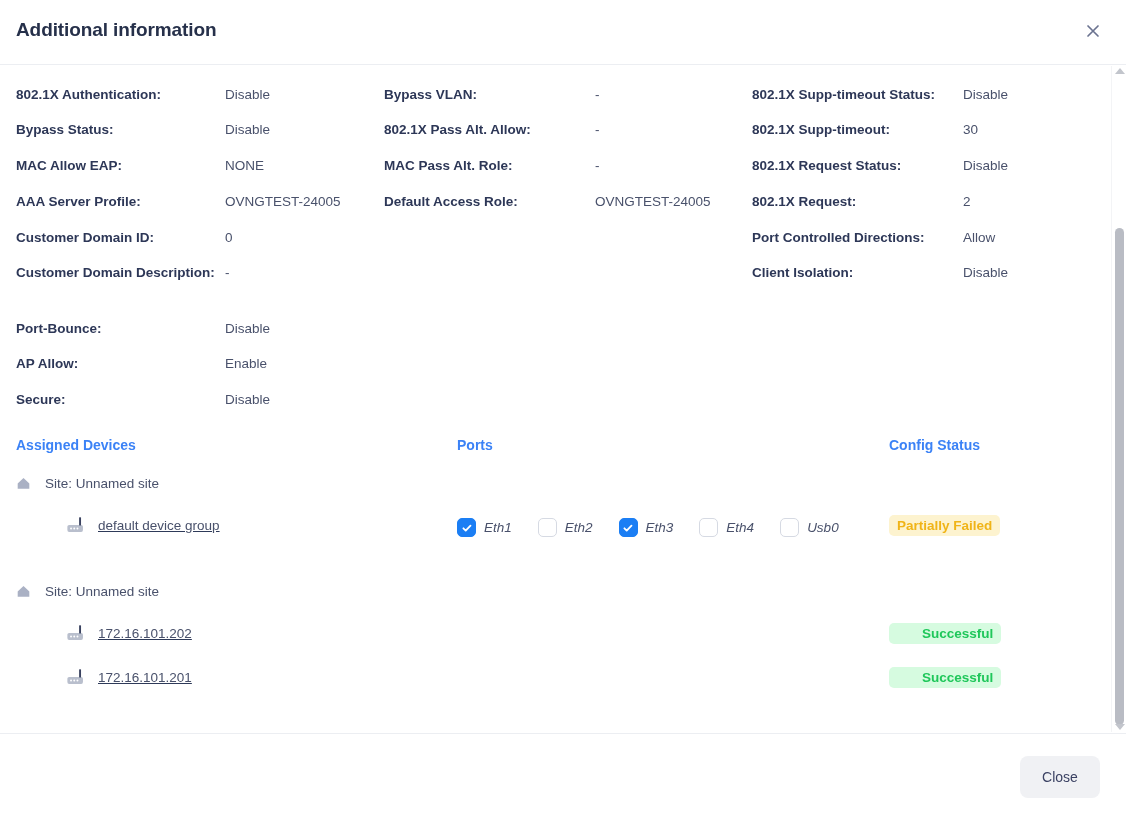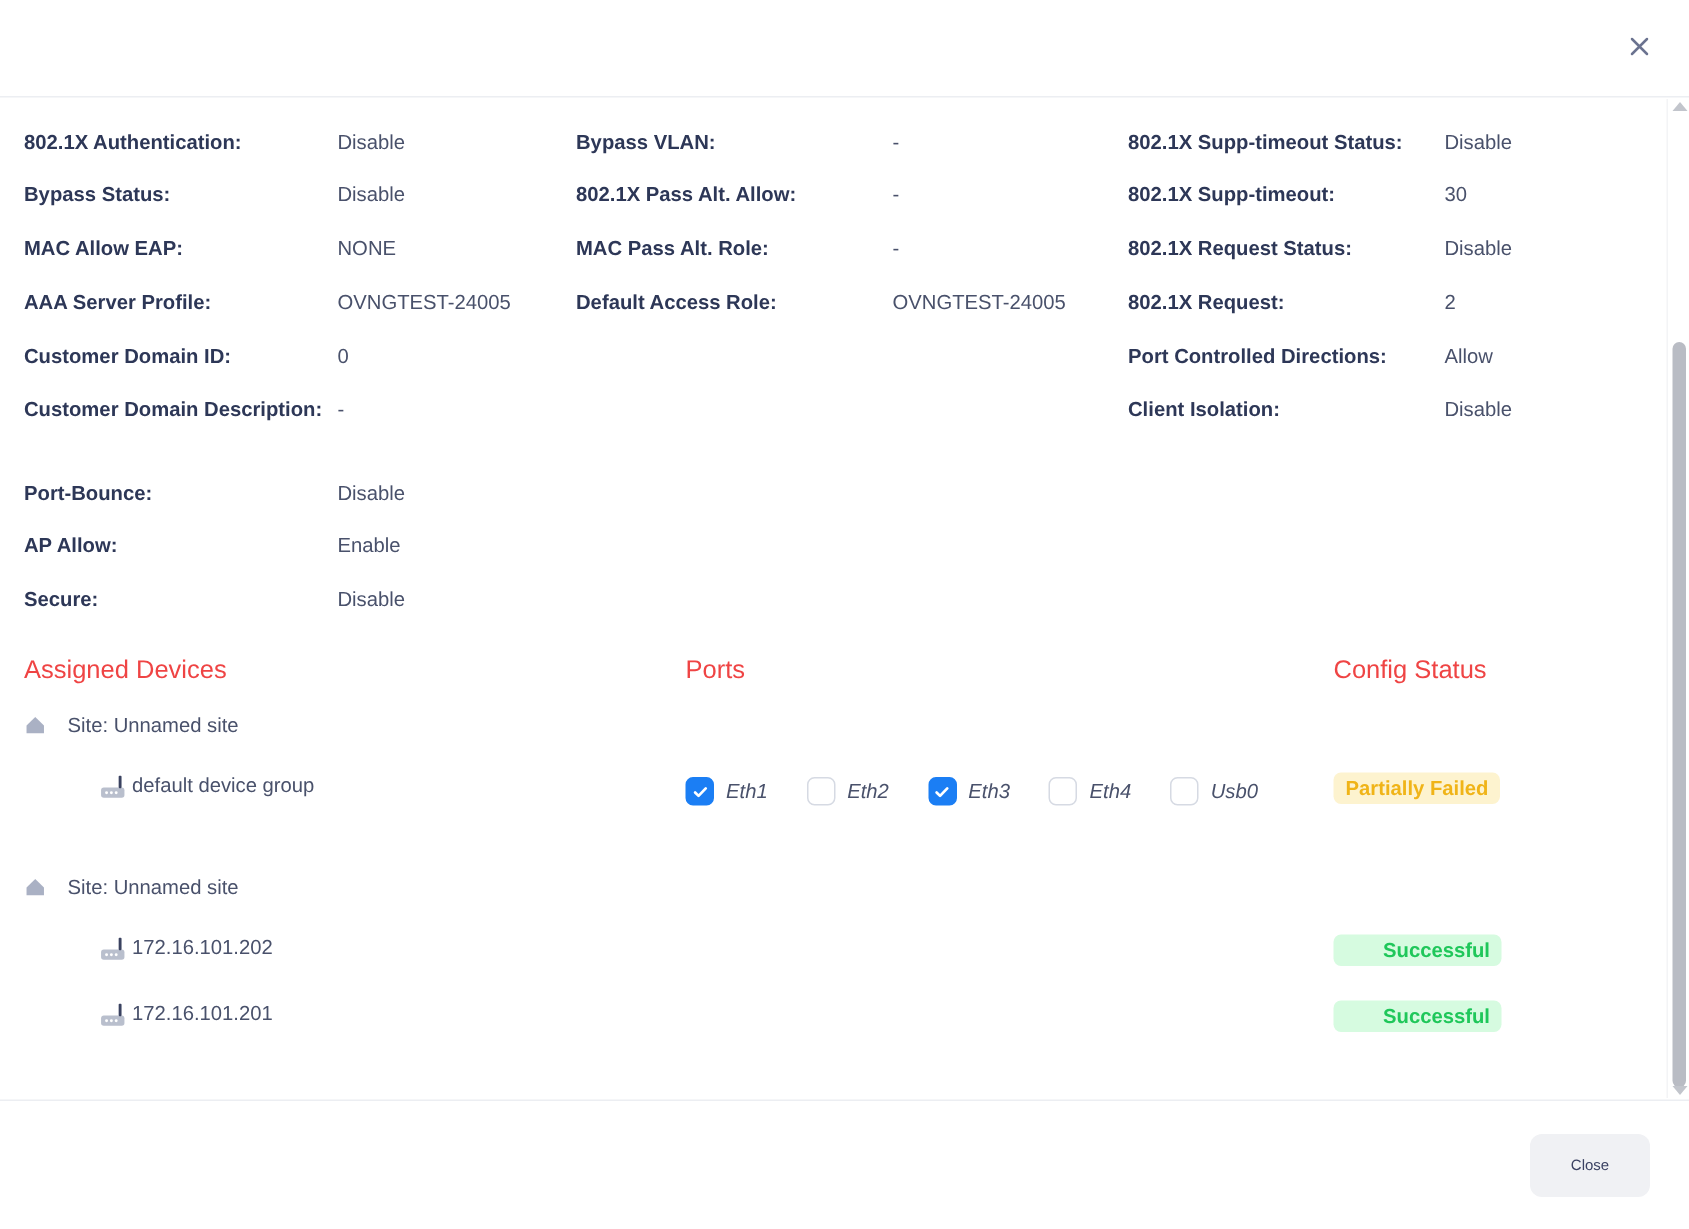--- a/index.html
+++ b/index.html
@@ -40,29 +40,29 @@
   .field {
     position:absolute;
     font-size:13.5px;
     line-height:17px;
   }
   .field .lbl { font-weight:700; color:#2d3757; }
   .field .val { font-weight:400; color:#49516b; position:absolute; top:0; }
 
   
   .sec-hd {
-    position:absolute; font-size:17px; font-weight:400; color:#ef4444;
+    position:absolute; font-size:14px; font-weight:700; color:#3b82f6;
   }
 
   
   .site-row { position:absolute; display:flex; align-items:center; gap:14px; }
   .site-row .site-label { font-size:13.5px; color:#49516b; font-weight:400; }
   .home-icon { width:15px; height:15px; display:block; }
 
-  .dev-row { position:absolute; display:flex; gap:0; }
+  .dev-row { position:absolute; display:flex; align-items:center; gap:10px;text-decoration:underline; }
   .dev-row .dev-label { font-size:13.5px; color:#49516b; font-weight:400; }
   .router-icon { width:22px; height:18px; display:block; }
 
   
   .ports { position:absolute; display:flex; align-items:center; }
   .port { display:flex; align-items:center; gap:8px; margin-right:26px;font-style:italic; }
   .cbox {
     width:19px; height:19px; border-radius:5px;
     border:1.5px solid #d6dae3; background:#fff;
     display:flex; align-items:center; justify-content:center;
@@ -99,30 +99,31 @@
   
   .modal-footer {
     position:absolute; left:0; top:733px; width:1126px; height:86px;
     background:#fff; border-top:1px solid #eceef2;
   }
   .close-btn {
     position:absolute; right:26px; top:22px;
     min-width:80px; height:42px; padding:0 22px;
     background:#f0f1f4; border:none; border-radius:8px;
     font-family:"Liberation Sans", sans-serif;
-    font-size:10px; color:#3b4263; font-weight:400;
+    font-size:14px; color:#3b4263; font-weight:400;
     cursor:pointer;
   }
 </style>
 </head>
 <body>
 
 <div class="modal">
 
   <div class="modal-header">
+    <div class="modal-title">Additional information</div>
     <div class="close-x">
       <svg width="14" height="14" viewBox="0 0 14 14">
         <path d="M2 2 L12 12 M12 2 L2 12" stroke="#6b7390" stroke-width="1.7" stroke-linecap="round" fill="none"></path>
       </svg>
     </div>
   </div>
 
   <div class="modal-body">
     <div class="fields" id="fields-host">
         <div class="field" style="left: 16px; top: 20px; width: 429px;"><span class="lbl" style="display: inline-block; width: 201px;">802.1X Authentication:</span><span class="val" style="left: 209px;">Disable</span></div>

